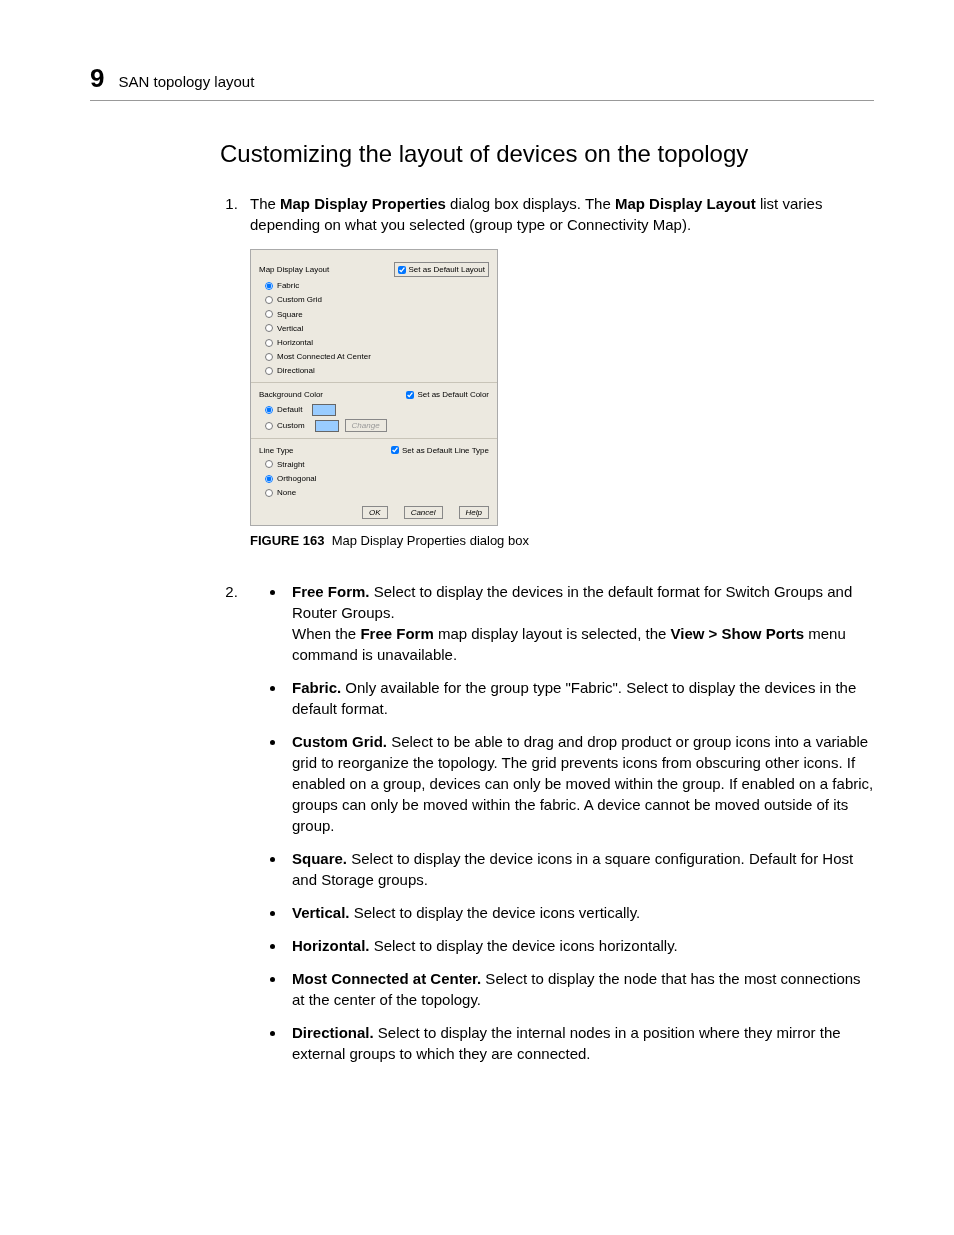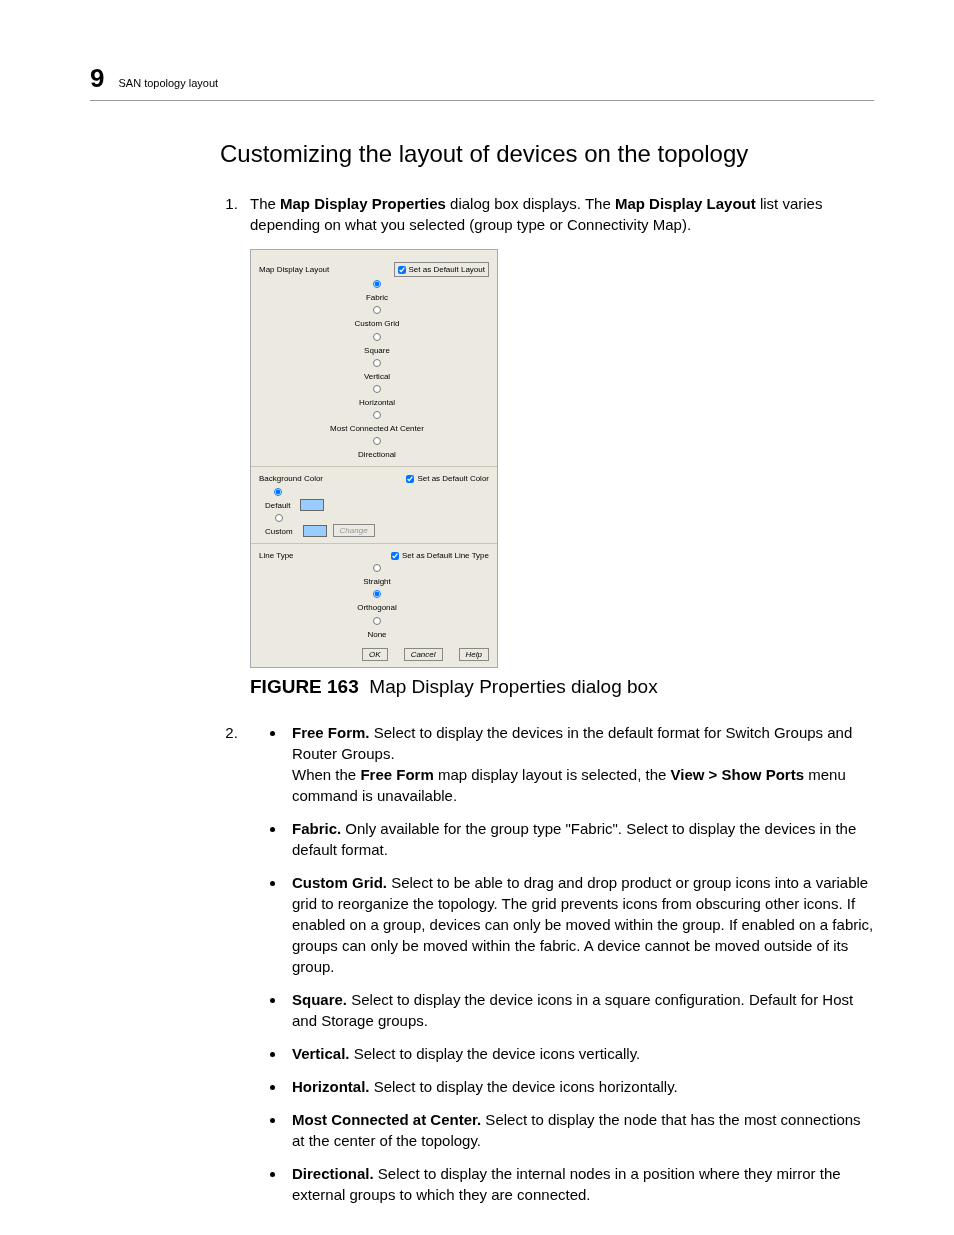--- a/index.html
+++ b/index.html
@@ -18,21 +18,21 @@
     gap: 14px;
     border-bottom: 1px solid #999;
     padding-bottom: 4px;
     margin-bottom: 36px;
   }
   .chapnum {
     font-size: 26px;
     font-weight: bold;
   }
   .runhead {
-    font-size: 11px;
+    font-size: 15px;
   }
   .section-title {
     font-size: 24px;
     margin: 0 0 22px 130px;
     font-family: Arial, Helvetica, sans-serif;
     font-weight: normal;
   }
   .body-area {
     margin-left: 130px;
   }
@@ -90,21 +90,20 @@
   .dlg-radio-col {
     margin: 3px 0 6px 6px;
     display: flex;
     flex-direction: column;
     gap: 3px;
   }
   .dlg-radio-col label {
     display:flex;
     align-items:center;
     gap:4px;
-    flex-direction:column;
   }
   .dlg-radio-col input { margin:0; width:8px; height:8px; }
   .swatch {
     display:inline-block;
     width: 22px; height: 10px;
     background: #9cf;
     border:1px solid #666;
     vertical-align: middle;
     margin-left: 4px;
   }
@@ -120,22 +119,22 @@
   .dlg-btn {
     border: 1px solid #888;
     background: #ece9e0;
     font-size: 8px;
     padding: 1px 6px;
     font-style: italic;
   }
   .dlg-btn.disabled { color:#999; }
   .dlg-rule { border:none; border-top:1px solid #c8c4b8; margin:4px -8px; }
   .fig-caption {
-    font-size: 19px;
-    margin-bottom: 22px;
+    font-size: 13px;
+    margin-bottom: 30px;
   }
   .fig-caption .b { font-weight: bold; }
 </style>
 </head>
 <body>
 
 <div class="header-row">
   <div class="chapnum">9</div>
   <div class="runhead">SAN topology layout</div>
 </div>

